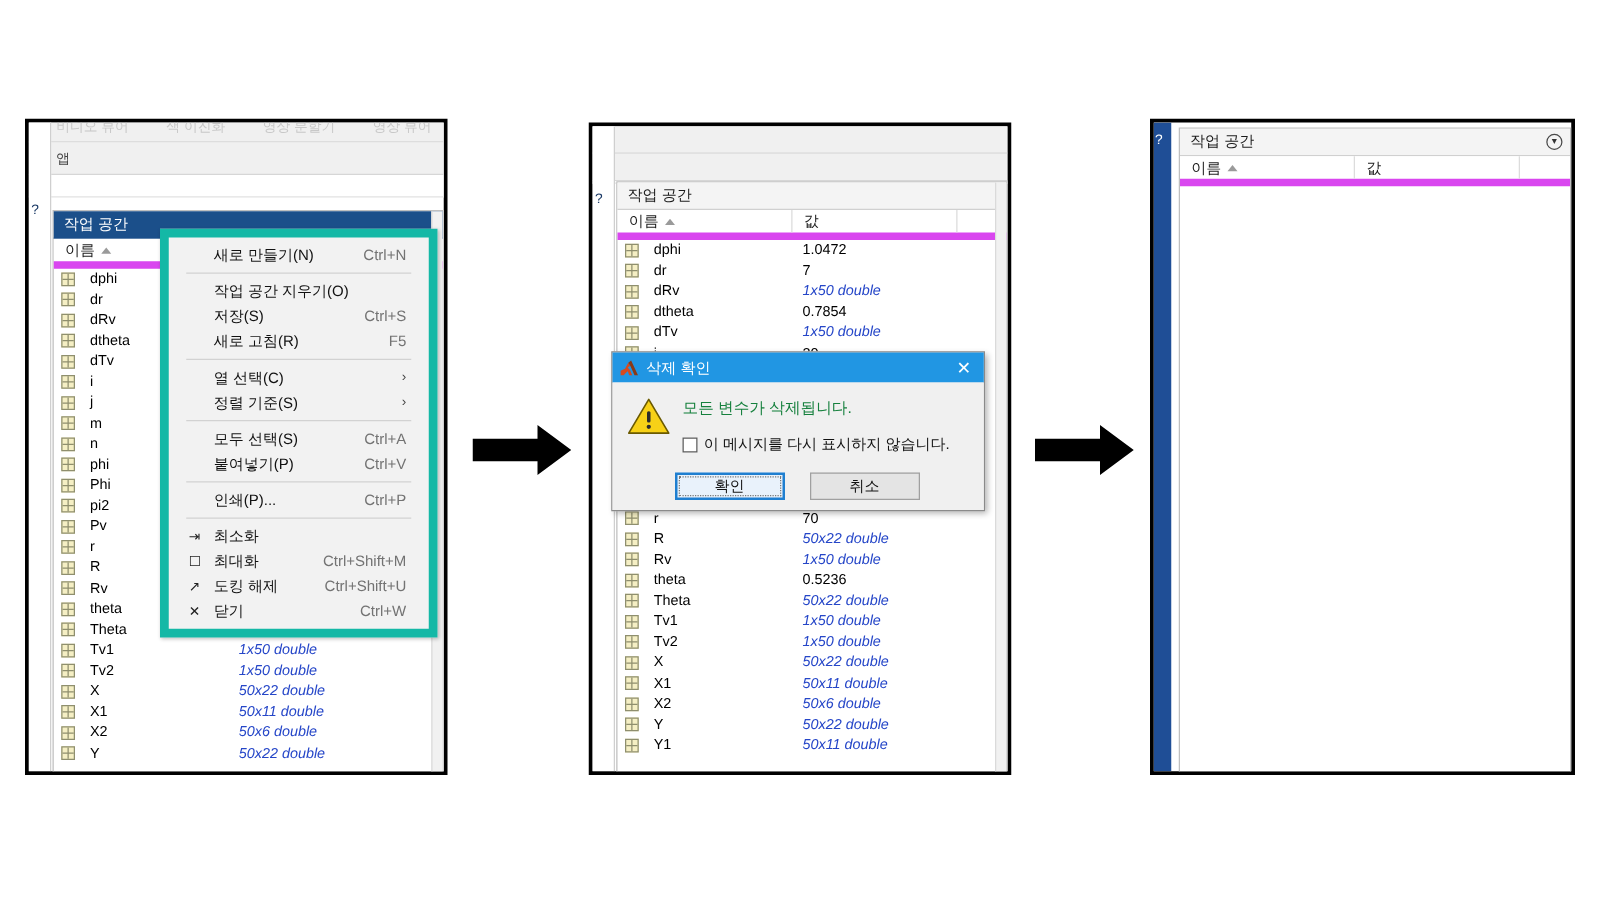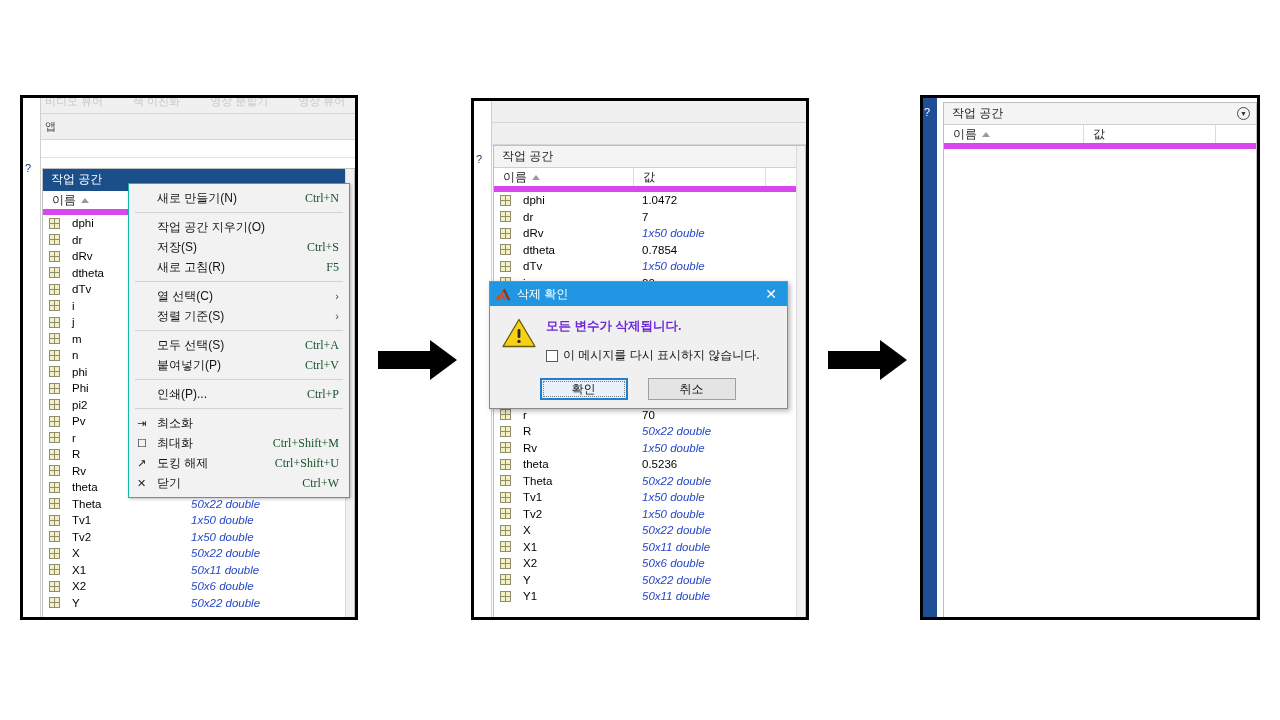--- a/index.html
+++ b/index.html
@@ -162,36 +162,36 @@
   
   .vscroll {
     position: absolute; top: 0; bottom: 0; right: 0; width: 9px;
     background: #f1f1f1; border-left: 1px solid #dadada;
   }
 
   
   .ctx {
     position: absolute;
     background: #f2f2f2;
-    border: 1px solid #14b8a6;
+    border: 7px solid #14b8a6;
     box-shadow: 1px 1px 3px rgba(0,0,0,.25);
-    padding: 4px 0;
+    padding: 4px 8px;
     font-size: 12px;
     color: #121212;
     z-index: 40;
   }
   .ctx-item {
     display: flex; align-items: center;
     height: 20px;
     padding: 0 10px 0 8px;
     white-space: nowrap;
   }
   .ctx-item .ic { width: 16px; flex: 0 0 16px; font-size: 11px; color: #222; }
   .ctx-item .lb { flex: 1; padding-left: 4px; }
-  .ctx-item .ac { color: #14532d; padding-left: 18px; font-family: Liberation Serif, serif; }
+  .ctx-item .ac { color: #737373; padding-left: 18px; }
   .ctx-item .arw { font-size: 11px; color: #444; }
   .ctx-sep { height: 1px; background: #d2d2d2; margin: 4px 6px; }
 
   
   .dlg {
     position: absolute;
     background: #f0f0f0;
     border: 1px solid #8a8a8a;
     box-shadow: 2px 2px 5px rgba(0,0,0,.3);
     z-index: 60;
@@ -208,21 +208,21 @@
   .dlg-title .ml-icon { margin-right: 6px; display: flex; }
   .dlg-title .t { flex: 1; }
   .dlg-title .x { font-size: 14px; padding: 0 6px; line-height: 1; }
   .dlg-body {
     background: #f0f0f0;
     padding: 10px 14px 8px 12px;
   }
   .dlg-msgrow { display: flex; align-items: flex-start; gap: 10px; }
   .warn-tri { width: 34px; height: 30px; flex: 0 0 34px; margin-top: 2px; }
   .dlg-texts { flex: 1; padding-top: 2px; }
-  .dlg-msg { font-size: 12.5px; color: #6d28d9; white-space: nowrap; font-weight: bold; }
+  .dlg-msg { font-size: 12.5px; color: #15803d; white-space: nowrap; }
   .dlg-chkrow { display: flex; align-items: center; gap: 5px; margin-top: 12px; }
   .chk {
     width: 12px; height: 12px; flex: 0 0 12px;
     background: #ffffff; border: 1px solid #5a5a5a;
   }
   .dlg-chklabel { font-size: 12px; color: #111; white-space: nowrap; }
   .dlg-btns { display: flex; gap: 20px; justify-content: center; margin-top: 14px; }
   .btn {
     width: 88px; height: 22px;
     font-size: 12px;

